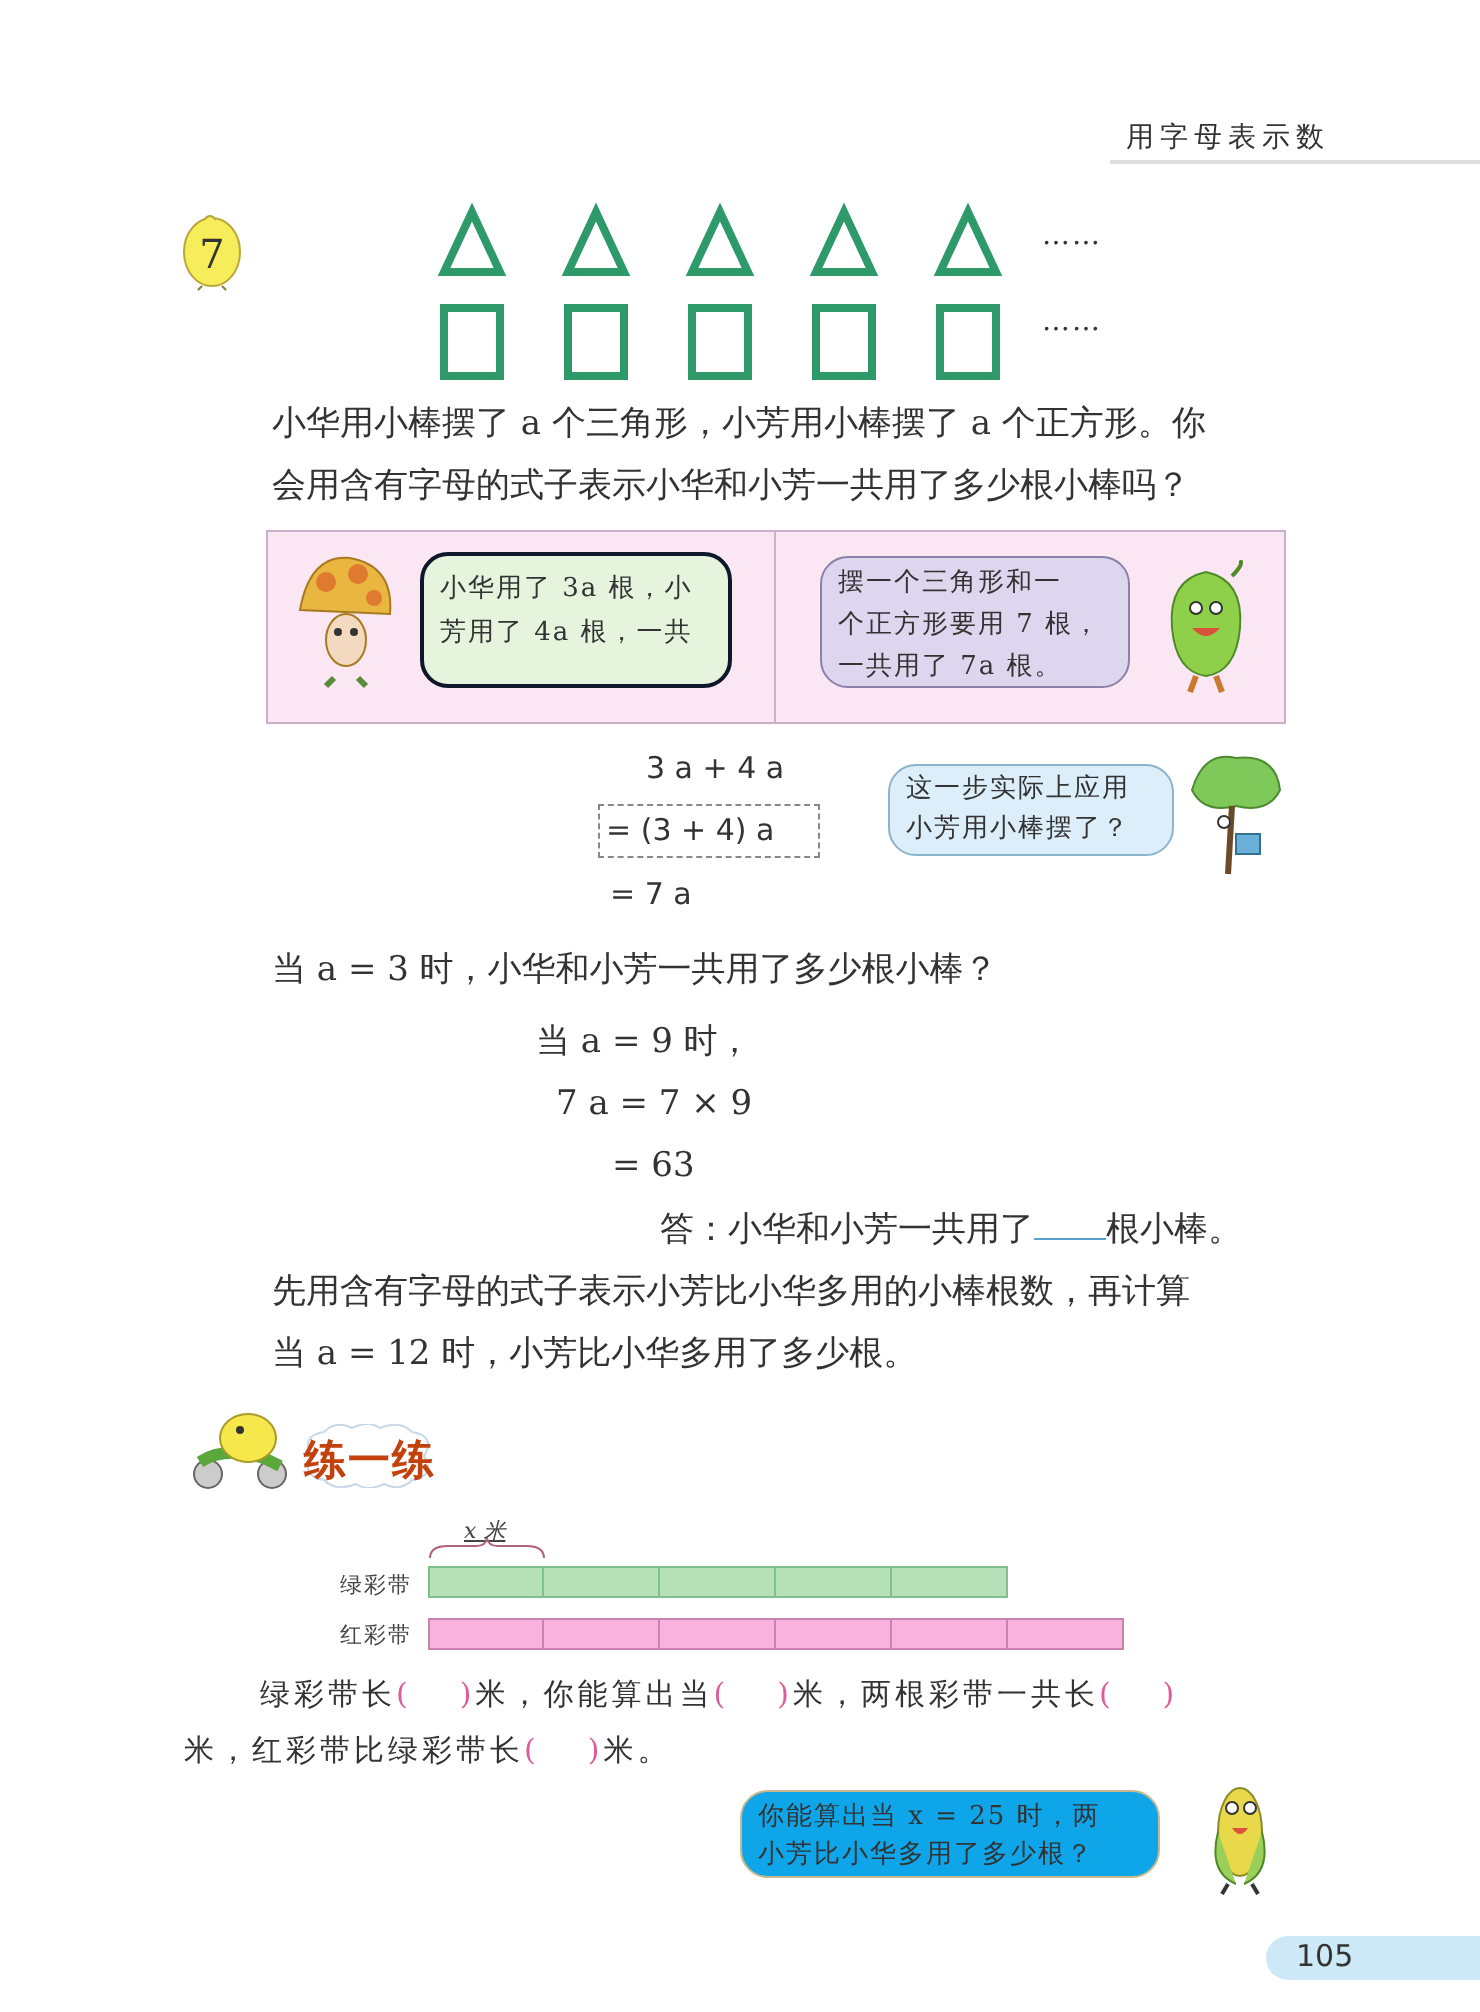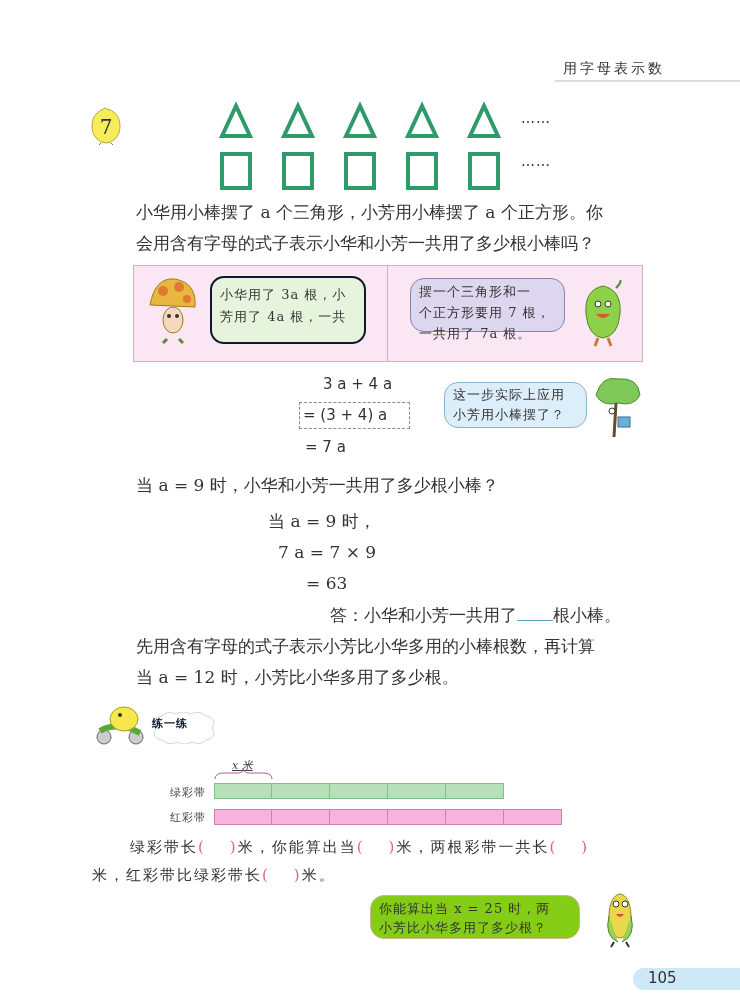--- a/index.html
+++ b/index.html
@@ -15,63 +15,63 @@
   .dots2 { left:521px; top:153px; font-size:14px; letter-spacing:1px; color:#333; }
 
   .para { font-size:17px; line-height:31px; color:#333; }
   .p1 { left:136px; top:197px; width:510px; }
   .m { font-style:italic; font-family:"DejaVu Serif", serif;text-decoration:underline; }
 
   .pinkbox { left:133px; top:265px; width:508px; height:95px; background:#fbe6f3; border:1px solid #cbb0c8; }
   .divider { left:387px; top:265px; width:1px; height:97px; background:#cbb0c8; }
   .bubble-green { left:210px; top:276px; width:156px; height:68px; background:#e6f3dd; border:2px solid #0f172a; border-radius:14px;
                   font-size:13px; line-height:22px; padding:6px 8px; box-sizing:border-box; color:#333; letter-spacing:1px; }
-  .bubble-purple { left:410px; top:278px; width:155px; height:54px; background:#dcd6ee; border:1px solid #8a80a8; border-radius:14px;
+  .bubble-purple { left:410px; top:278px; width:155px; height:66px; background:#dcd6ee; border:1px solid #8a80a8; border-radius:14px;
                   font-size:13px; line-height:21px; padding:2px 8px; box-sizing:border-box; color:#333; letter-spacing:1px; }
 
   .eq { font-family:"DejaVu Sans", sans-serif; font-size:15px; color:#333; }
   .eq1 { left:323px; top:375px; }
   .eq2box { left:299px; top:402px; width:109px; height:25px; border:1px dashed #888; }
   .eq2 { left:303px; top:406px; }
   .eq3 { left:305px; top:438px; }
   .bubble-blue { left:428px; top:382px; width:143px; height:46px; background:#dceefa; border:1px solid #8cb4cc; border-radius:14px;
                  font-size:13px; line-height:20px; padding:2px 8px; box-sizing:border-box; letter-spacing:1px; color:#333;margin-left:16px; }
 
   .q2 { left:136px; top:470px; }
   .s1 { left:268px; top:506px; }
   .s2 { left:278px; top:537px; }
   .s3 { left:306px; top:568px; }
   .ans { left:330px; top:600px; }
   .blank { display:inline-block; width:36px; border-bottom:1px solid #5aa0c8; height:14px; vertical-align:baseline; }
   .p3 { left:136px; top:631px; width:510px; }
 
   .practice-icon { left:92px; top:705px; width:60px; height:40px; }
   .practice-cloud { left:148px; top:712px; width:70px; height:32px; }
-  .practice-label { left:152px; top:716px; font-size:11px; color:#0f172a; font-weight:bold; font-family:"DejaVu Sans", sans-serif; letter-spacing:1px; }
+  .practice-label { left:152px; top:716px; font-size:21px; color:#c2410c; font-weight:bold; font-family:"DejaVu Sans", sans-serif; letter-spacing:1px; }
 
   .xlabel { left:232px; top:758px; font-size:11px; color:#444; }
   .brace { left:214px; top:768px; width:59px; height:12px; }
   .bar-label { font-size:11px; color:#444; letter-spacing:1px; }
   .lbl-green { left:170px; top:785px; }
   .lbl-red { left:170px; top:810px; }
   .bar { display:flex; position:absolute; height:16px; }
   .bar-green { left:214px; top:783px; }
   .bar-red { left:214px; top:809px; }
   .seg { width:58px; height:16px; box-sizing:border-box; }
   .seg-g { background:#b5e0b8; border:1px solid #7fbf8a; border-left:none; }
   .seg-g:first-child { border-left:1px solid #7fbf8a; }
   .seg-r { background:#f7b3dc; border:1px solid #c983b2; border-left:none; }
   .seg-r:first-child { border-left:1px solid #c983b2; }
 
   .fill1 { left:130px; top:838px; font-size:15px; letter-spacing:2px; color:#333; }
   .fill2 { left:92px; top:866px; font-size:15px; letter-spacing:2px; color:#333; }
   .paren { color:#e05a9a; }
   .gap { display:inline-block; width:24px; }
 
-  .bubble-yellow { left:370px; top:895px; width:210px; height:44px; background:#84cc16; border:1px solid #c8b88a; border-radius:14px;
+  .bubble-yellow { left:370px; top:895px; width:210px; height:44px; background:#0ea5e9; border:1px solid #c8b88a; border-radius:14px;
                    font-size:13px; line-height:19px; padding:3px 8px; box-sizing:border-box; letter-spacing:1px; color:#333; }
   .page-tab { left:633px; top:968px; width:107px; height:22px; background:#cde8f6; border-radius:11px 0 0 11px; }
   .page-num { left:648px; top:969px; font-size:15px; color:#333; font-family:"DejaVu Sans", sans-serif; }
 </style>
 </head>
 <body>
 
 
 
 
@@ -166,21 +166,21 @@
   <div>小芳用小棒摆了？</div>
 </div>
 <svg class="abs" style="left:588px;top:373px;width:56px;height:68px;" viewBox="0 0 56 68">
   <path d="M8 22 Q14 2 30 6 Q50 4 52 22 Q46 34 30 30 Q14 34 8 22 Z" fill="#7fc85a" stroke="#4d8a30"></path>
   <path d="M28 30 L26 64" stroke="#6a4a2a" stroke-width="3"></path>
   <rect x="30" y="44" width="12" height="10" fill="#6ab0d8" stroke="#36708f"></rect>
   <circle cx="24" cy="38" r="3" fill="#fff" stroke="#333"></circle>
 </svg>
 
 
-<div class="abs para q2">当 a = 9 时，小华和小芳一共用了多少根小棒？</div>
+<div class="abs para q2">当 a = 3 时，小华和小芳一共用了多少根小棒？</div>
 <div class="abs para s1">当 a = 9 时，</div>
 <div class="abs para s2">7 a = 7 × 9</div>
 <div class="abs para s3">= 63</div>
 <div class="abs para ans">
   <span>答：小华和小芳一共用了</span><span class="blank"></span><span>根小棒。</span>
 </div>
 <div class="abs para p3">
   <div>先用含有字母的式子表示小芳比小华多用的小棒根数，再计算</div>
   <div>当 a = 12 时，小芳比小华多用了多少根。</div>
 </div>

